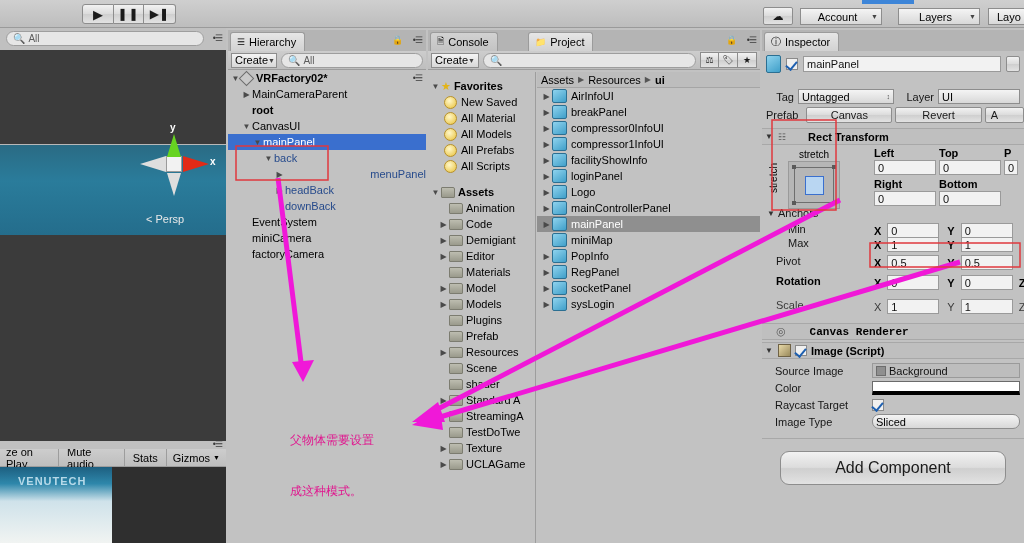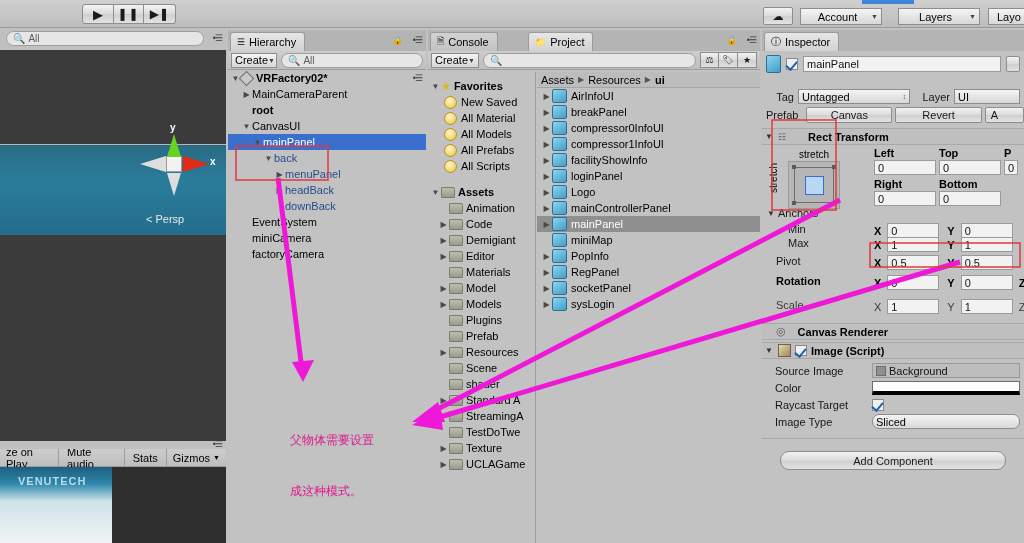--- a/index.html
+++ b/index.html
@@ -271,21 +271,21 @@
           <span>CanvasUI</span>
         </div>
         <div class="tree-row sel-blue" style="padding-left: 24px;">
           <span class="tri">▼</span>
           <span>mainPanel</span>
         </div>
         <div class="tree-row" style="padding-left: 35px;">
           <span class="tri">▼</span>
           <span class="lbl-blue">back</span>
         </div>
-        <div class="tree-row" style="padding-left: 46px;">
+        <div class="tree-row" style="padding-left: 46px; justify-content: space-between;">
           <span class="tri">▶</span>
           <span class="lbl-blue">menuPanel</span>
         </div>
         <div class="tree-row" style="padding-left: 46px;">
           <span class="tri">▶</span>
           <span class="lbl-blue">headBack</span>
         </div>
         <div class="tree-row" style="padding-left: 46px;">
           <span class="tri empty">▶</span>
           <span class="lbl-blue">downBack</span>
@@ -557,21 +557,21 @@
       <div class="cube" style="width:19px;height:18px;"></div>
       <div class="chk on"></div>
       <div class="field" style="flex:1;height:16px;">
         <span>mainPanel</span>
       </div>
       <div class="btn" style="width:14px;height:16px;"></div>
     </div>
 
     <div class="row" style="padding:3px 4px 0 4px;gap:4px;margin-top:13px;">
       <span class="ins-label" style="width:28px;text-align:right;">Tag</span>
-      <div class="dd" style="width:112px;">
+      <div class="dd" style="width:96px;">
         <span>Untagged</span>
         <span class="arr">↕</span>
       </div>
       <span class="ins-label" style="width:36px;text-align:right;">Layer</span>
       <div class="dd" style="flex:1;">
         <span>UI</span>
       </div>
     </div>
 
     <div class="row" style="padding:3px 0 0 4px;gap:3px;">
@@ -671,21 +671,21 @@
         <span style="font-size:11px;margin-right:3px;color:#3a3a3a;">X</span>
         <div class="field" style="width:52px;">1</div>
         <span style="font-size:11px;margin-left:5px;margin-right:3px;color:#3a3a3a;">Y</span>
         <div class="field" style="width:52px;">1</div>
         <span style="font-size:11px;margin-left:3px;color:#3a3a3a;">Z</span>
       </div>
     </div>
 
     <div class="comp-head" style="margin-top:4px;">
       <span style="font-size:11px;color:#555;margin-left:12px;">◎</span>
-      <span class="hdr" style="margin-left:8px;">Canvas Renderer</span>
+      <span class="hdr" style="margin-left:20px;font-family:Liberation Mono, monospace;">Canvas Renderer</span>
     </div>
 
     <div class="comp-head" style="margin-top:2px;">
       <span class="fold">▼</span>
       <span style="width:13px;height:13px;background:linear-gradient(135deg,#e8d9a8,#9a8a5c);border:1px solid #6f6245;display:inline-block;"></span>
       <div class="chk on" style="width:11px;height:11px;"></div>
       <span class="hdr">Image (Script)</span>
     </div>
 
     <div style="padding:3px 4px 0 0;">
@@ -706,21 +706,21 @@
       </div>
       <div class="row" style="height:17px;">
         <span class="ins-label" style="width:110px;padding-left:13px;">Image Type</span>
         <div class="dd" style="flex:1;border-radius:7px;">
           <span>Sliced</span>
         </div>
       </div>
     </div>
 
     <div style="border-top:1px solid #a8a8a8;margin-top:8px;padding-top:12px;display:flex;justify-content:center;">
-      <div class="btn" style="width:226px;height:19px;border-radius:9px;font-size:11px;">Add Component</div>
+      <div class="btn" style="width:226px;height:34px;border-radius:9px;font-size:16px;">Add Component</div>
     </div>
   </div>
 
   <svg style="position:absolute;left:0;top:0;width:1024px;height:543px;pointer-events:none;">
 
     <g>
       <line x1="278" y1="178" x2="302" y2="370" stroke="#f018d8" stroke-width="5"></line>
       <polygon points="303,382 292,362 314,360" fill="#f018d8"></polygon>
     </g>
 

